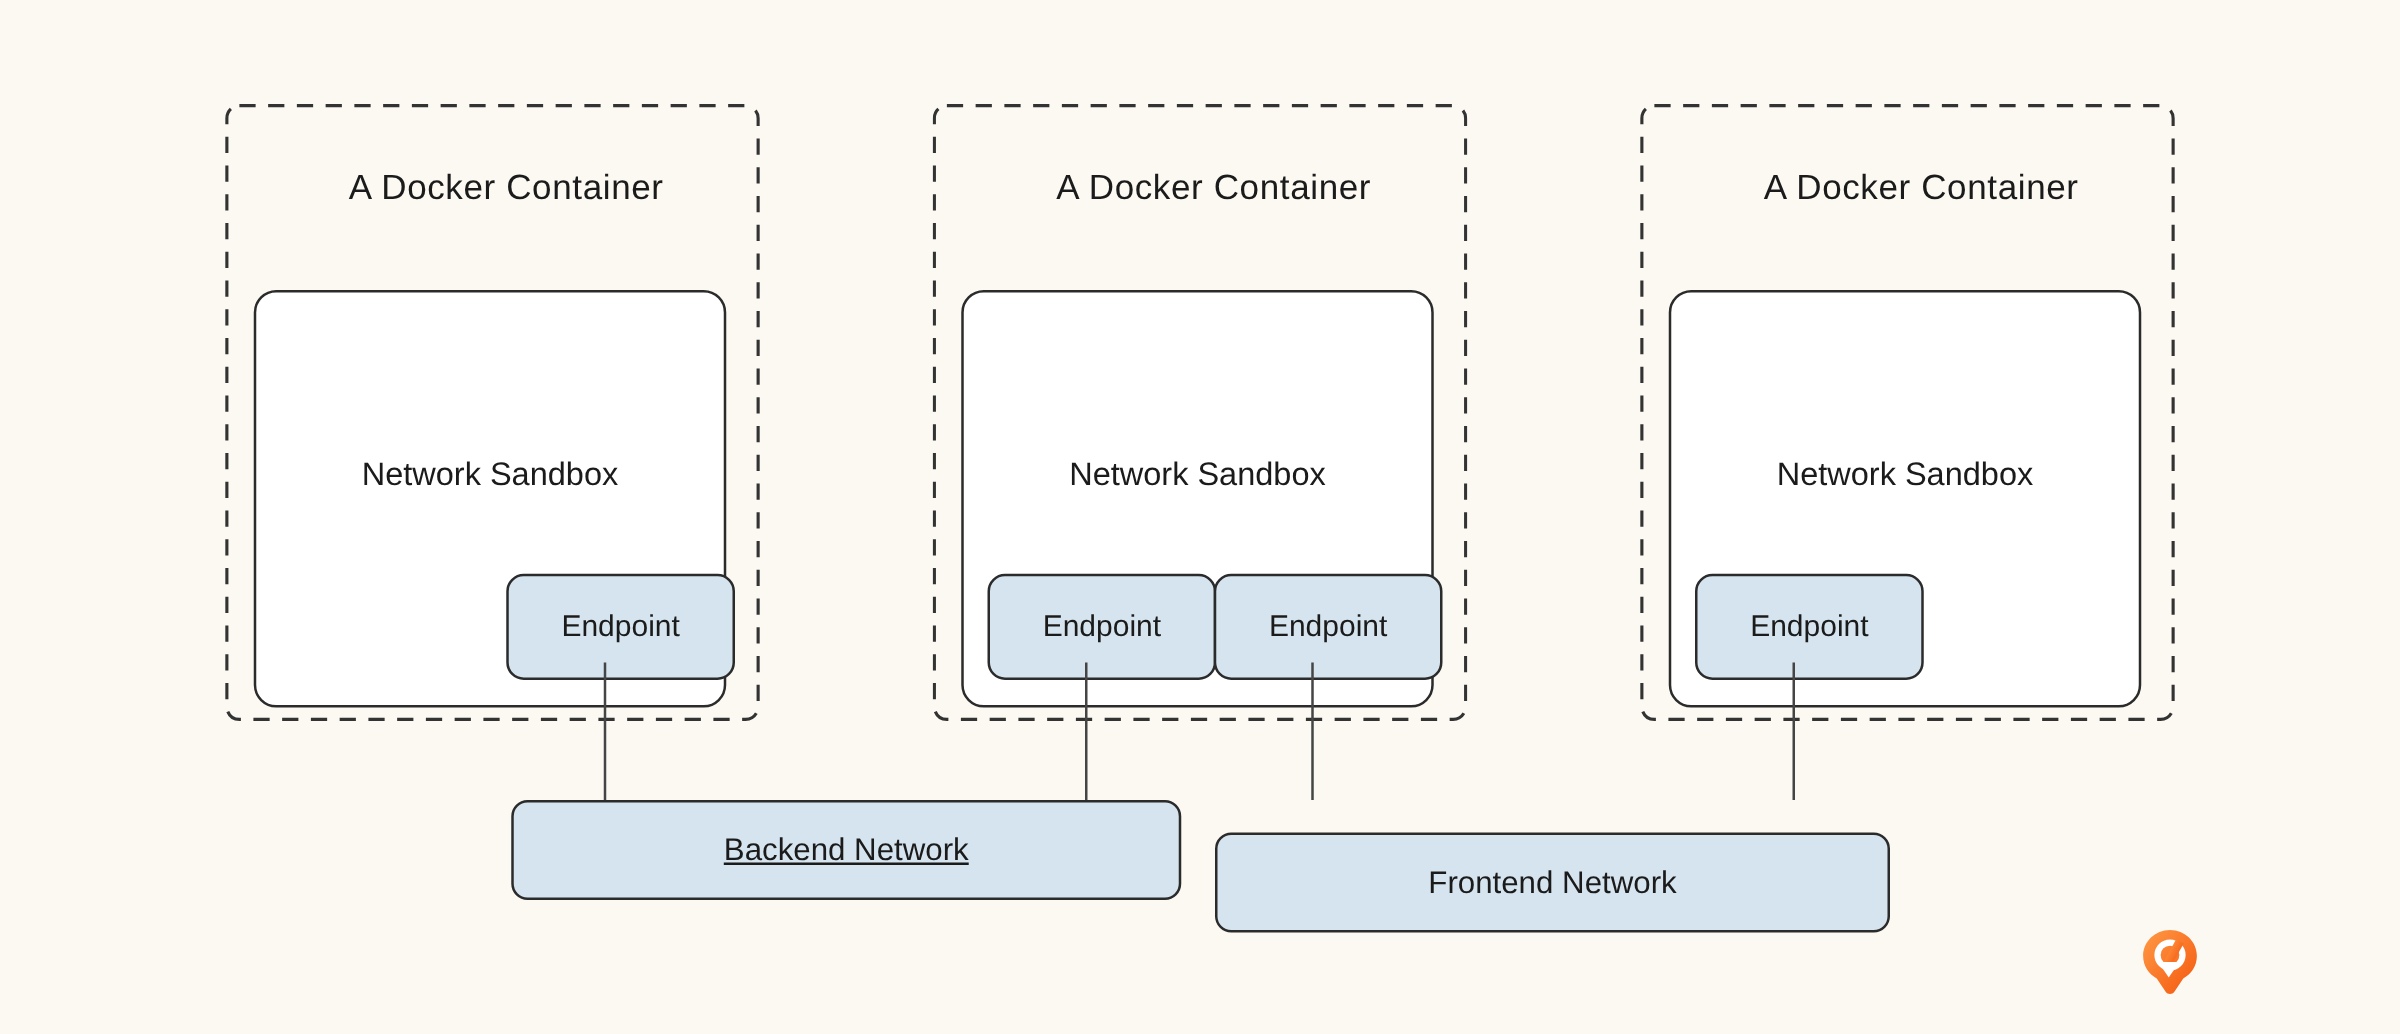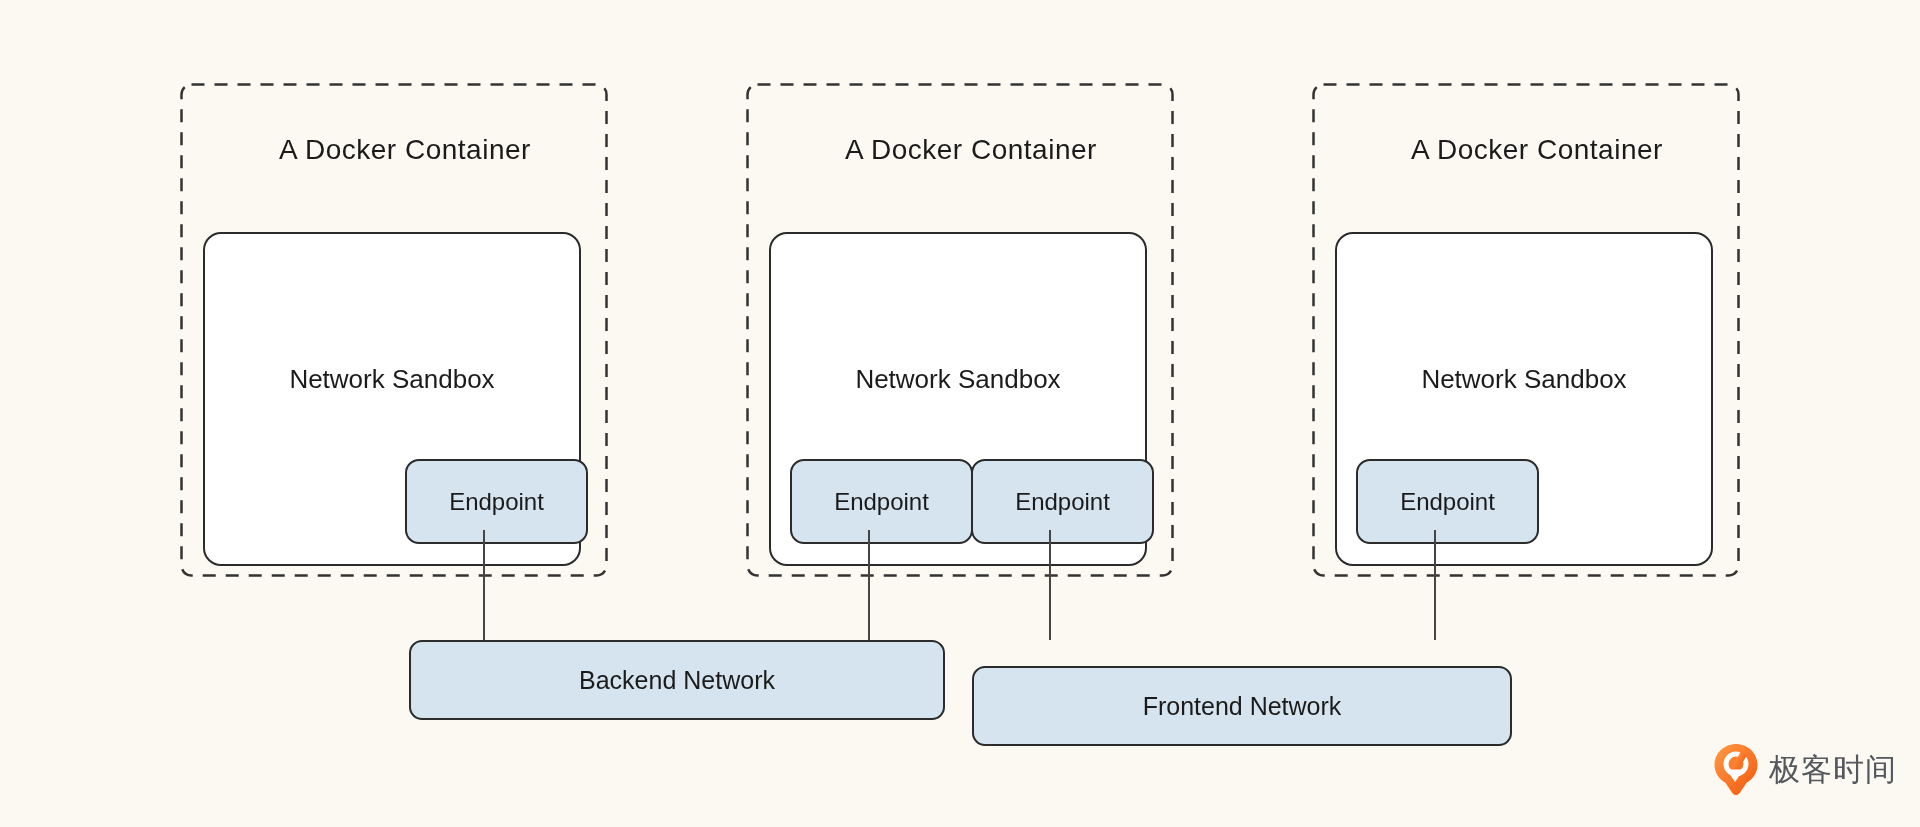--- a/index.html
+++ b/index.html
@@ -62,21 +62,21 @@
   .l3{left:1049px;}
   .l4{left:1434px;}
 
   
   .network{
     position:absolute;top:640px;height:80px;
     background:var(--node-fill);border:2px solid var(--node-border);border-radius:13px;
     display:flex;align-items:center;justify-content:center;
     font-size:25px;color:var(--text);
   }
-  .backend{left:409px;width:536px;}
+  .backend{left:409px;width:536px;text-decoration:underline;}
   .frontend{left:972px;width:540px;margin-top:26px;}
 
   
   .logo{
     position:absolute;left:1712px;top:742px;height:56px;
     display:flex;align-items:center;gap:9px;
   }
   .logo-text{
     font-size:31px;color:var(--logo-text);letter-spacing:1px;
     line-height:56px;white-space:nowrap;
@@ -147,16 +147,15 @@
         <linearGradient id="gt-grad" x1="0" y1="0" x2="1" y2="1">
           <stop offset="0" style="stop-color:var(--logo-orange-light)"></stop>
           <stop offset="1" style="stop-color:var(--logo-orange)"></stop>
         </linearGradient>
       </defs>
       <path d="M24 1C12.1 1 2.5 10.3 2.5 21.8c0 7.7 4.4 14.4 10.9 17.9l7.1 10.6c1.6 2.4 5.4 2.4 7 0l7.1-10.6c6.5-3.5 10.9-10.2 10.9-17.9C45.5 10.3 35.9 1 24 1z" fill="url(#gt-grad)"></path>
       <circle cx="24" cy="21" r="10" fill="none" stroke="#ffffff" stroke-width="5"></circle>
       <line x1="32" y1="10" x2="22" y2="28" stroke="url(#gt-grad)" stroke-width="7"></line>
       <path d="M14.5 26.5h17L23 39z" fill="#ffffff"></path>
     </svg>
-    <span class="logo-text">极客时间</span>
   </div>
 
 </div>
 
 </body></html>

